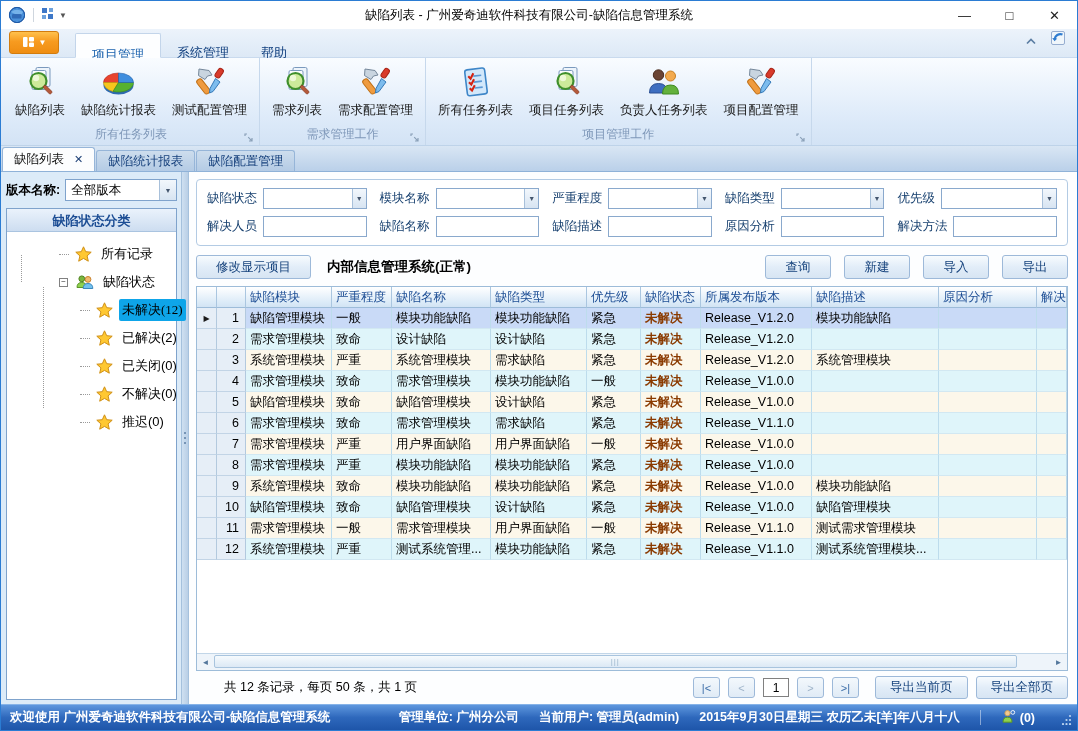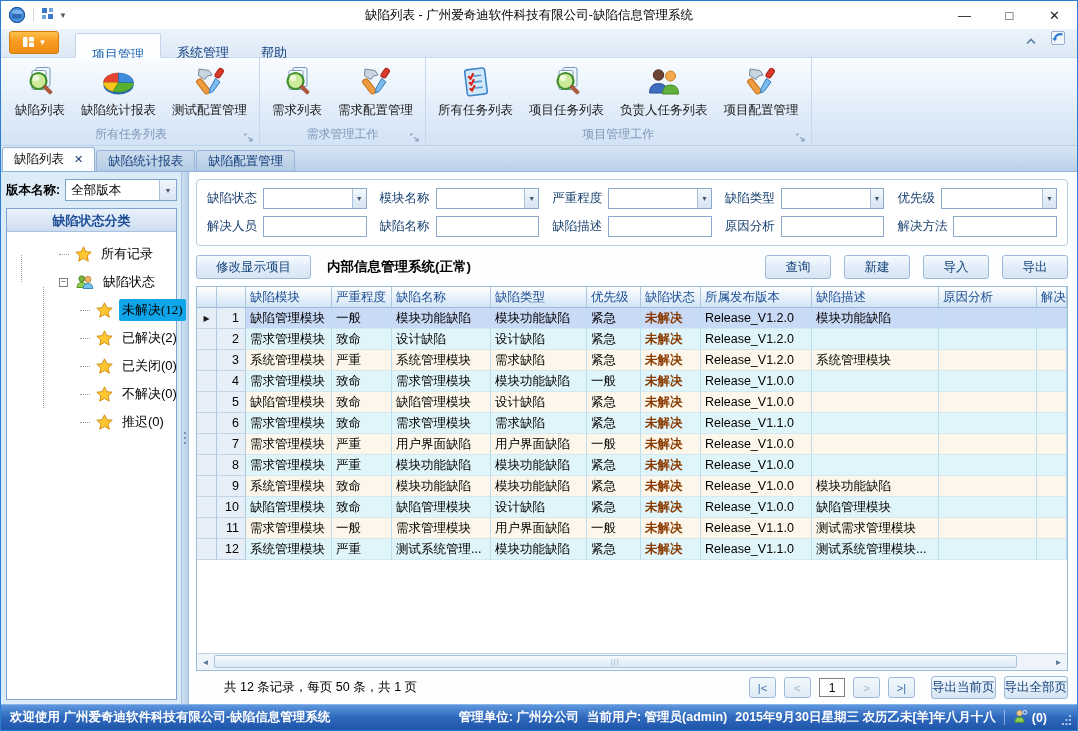--- a/index.html
+++ b/index.html
@@ -99,26 +99,26 @@
   .harrow { width:17px; height:100%; display:flex; align-items:center; justify-content:center; color:#54779c; font-size:8px; }
   .htrack { flex:1; height:100%; padding:1px 0; }
   .hthumb { height:13px; width:96%; background:linear-gradient(#f6fafd,#dce9f5); border:1px solid #a8c4de; border-radius:2px; display:flex; align-items:center; justify-content:center; }
   .hgrip { color:#9ab4cc; font-size:8px; letter-spacing:1px; line-height:10px; }
 
   .pagination { height:33px; display:flex; align-items:center; font-size:12.5px; color:#000; padding-left:28px; flex:0 0 auto; }
   .pager { margin-left:auto; display:flex; align-items:center; gap:8px; }
   .pbtn { width:27px; height:21px; font-size:11px; border:1px solid #9db9d9; border-radius:3px; background:linear-gradient(#f3f8fc,#e0ebf6); color:#3c6ea8; display:flex; align-items:center; justify-content:center; }
   .pbtn.dim { color:#9fb4c9; }
   .page-input { width:26px; height:19px; border:1px solid #808080; text-align:center; font-size:12px; padding:0; font-family:inherit; }
-  .export-btn { height:23px; padding:0 0; }
+  .export-btn { height:23px; padding:0 14px; }
   .export-gap { margin-left:8px; }
 
   
   .statusbar { height:26px; flex:0 0 auto; background:linear-gradient(#5e97de,#2e68bc 50%,#1e55a9); border-top:1px solid #86b3e8; display:flex; align-items:center; color:#fff; font-size:12.5px; font-weight:bold; padding:0 5px 0 9px; }
-  .sb-right { margin-left:auto; display:flex; align-items:center; gap:8px; }
+  .sb-right { margin-left:auto; display:flex; align-items:center; gap:20px; }
   .sb-sep { width:1px; height:15px; background:rgba(255,255,255,.45); }
   .sb-online { display:flex; align-items:center; gap:4px; }
   .sb-grip { margin-left:6px; display:flex; align-self:flex-end; margin-bottom:2px; }
 </style>
 </head>
 <body>
 
 <div class="window">
 
   <div class="titlebar">

